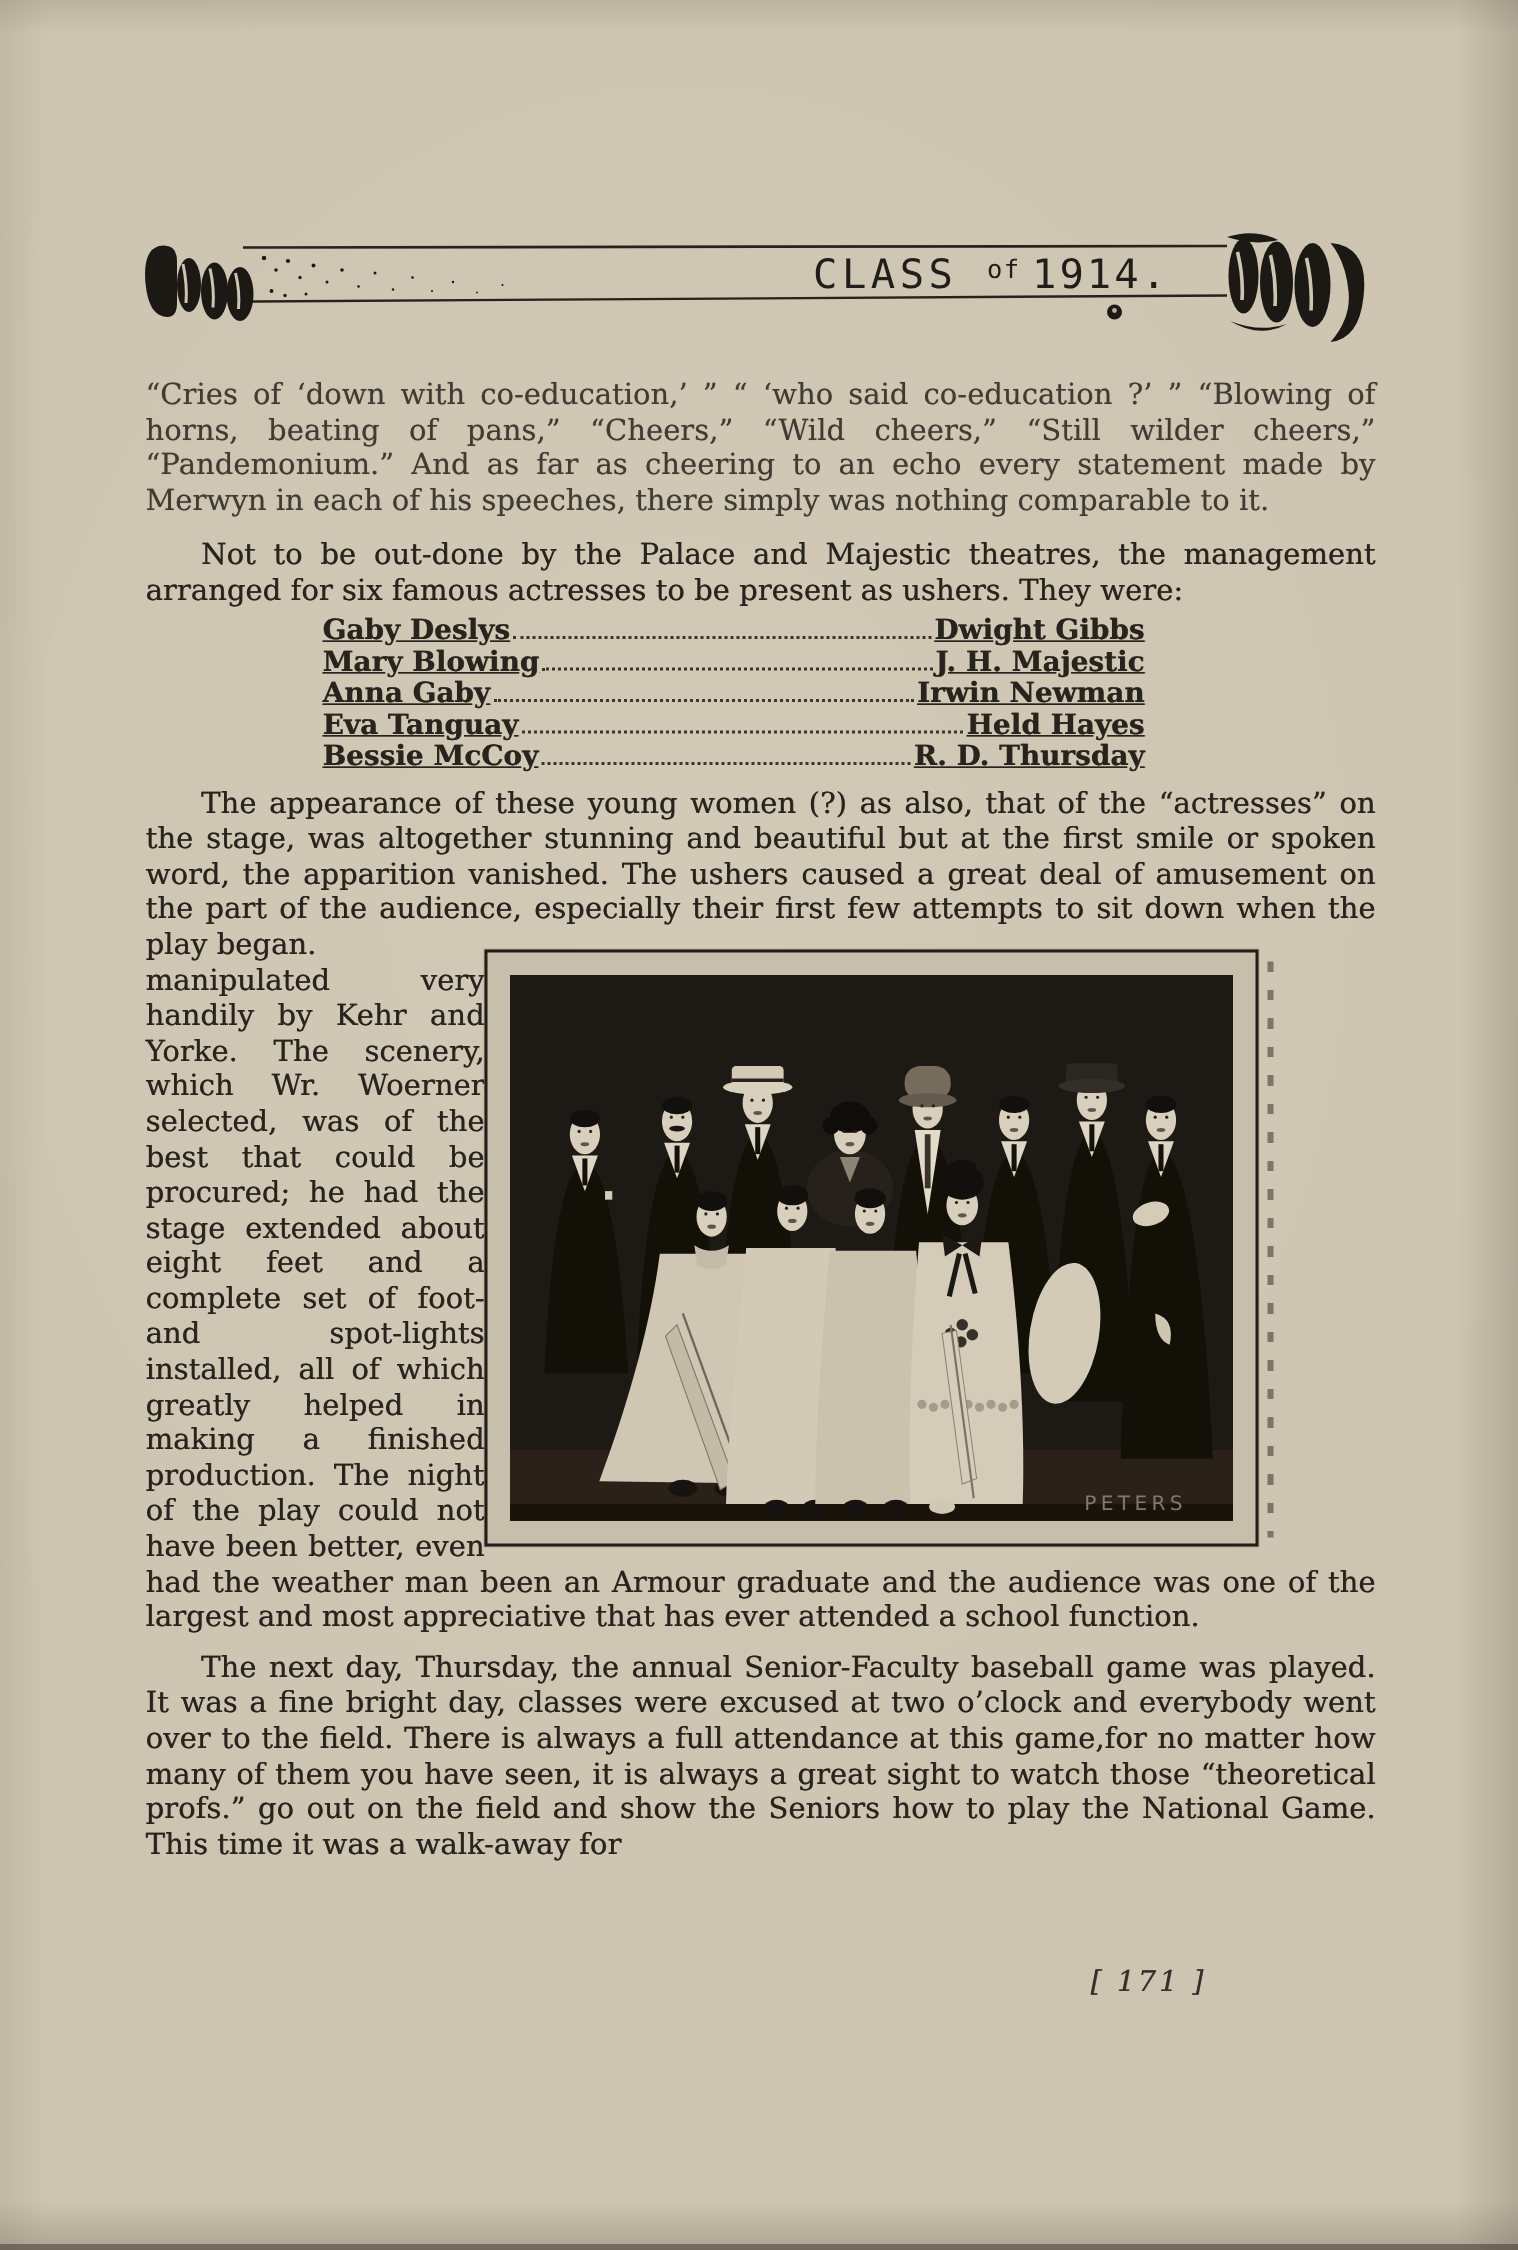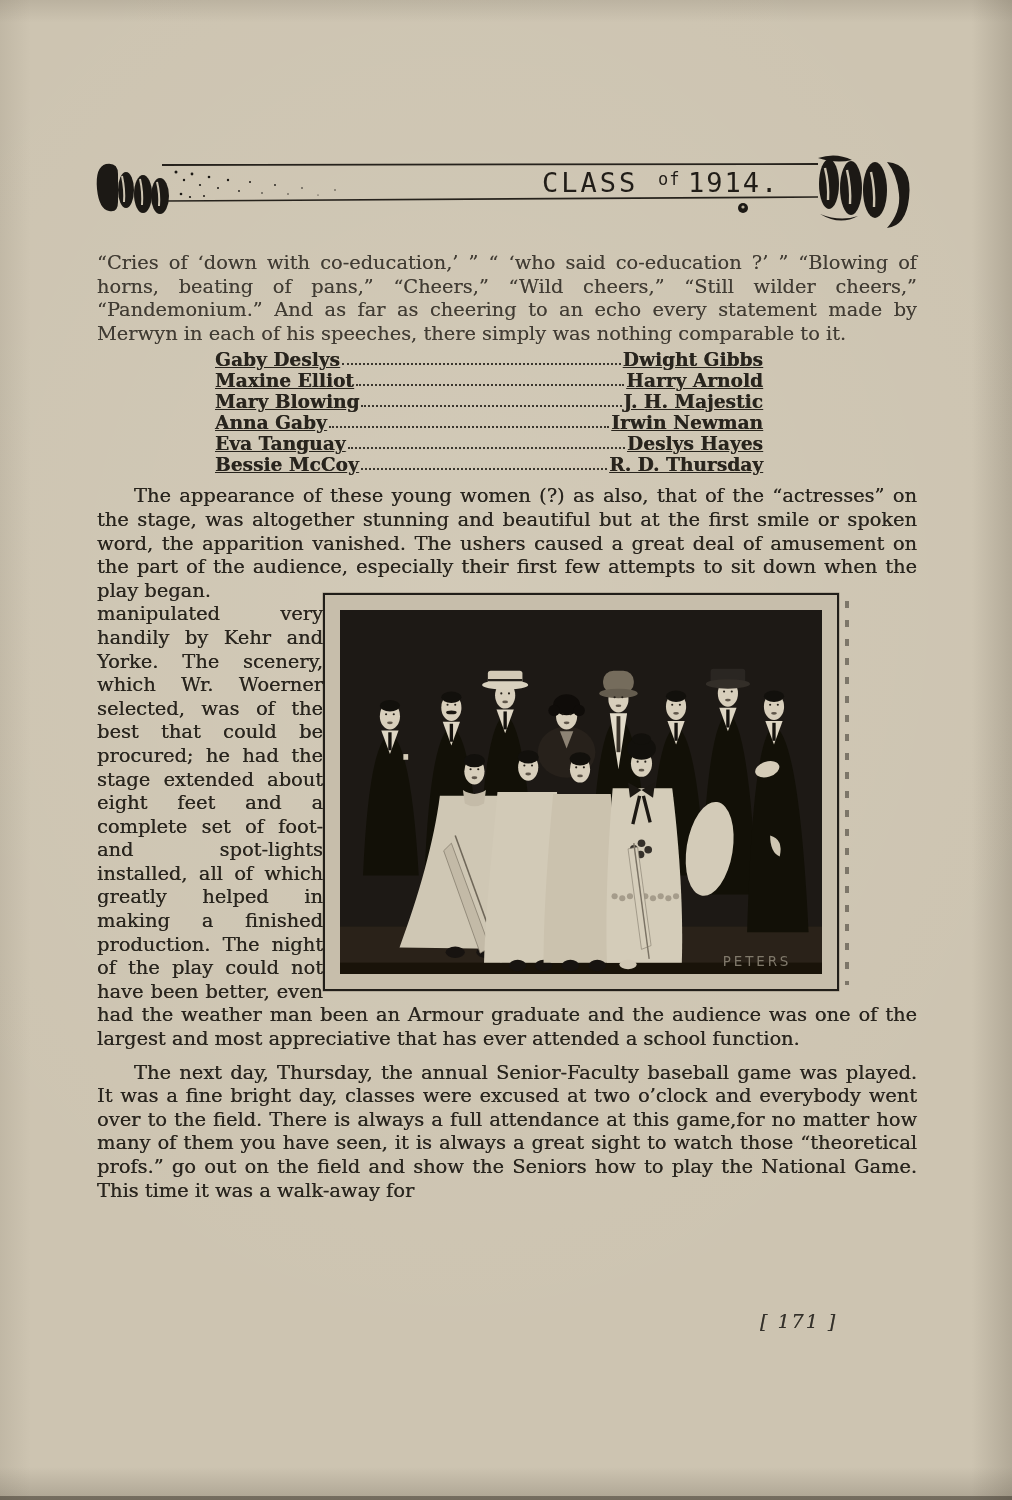--- a/index.html
+++ b/index.html
@@ -37,21 +37,21 @@
     border:2px solid #211e19;padding:15px;background:#c7beab;
     box-shadow:0 0 0 .5px rgba(70,62,48,.4);
   }
   .photo-canvas{width:100%;height:100%;background:#1d1915;overflow:hidden;}
   .photo-canvas svg{display:block;width:100%;height:100%;}
   .photo-dashes{
     position:absolute;left:522px;top:8px;height:384px;width:4px;opacity:.55;
     background:repeating-linear-gradient(to bottom,#3a352c 0 7px,transparent 7px 19px);
   }
   .page-num{
-    position:absolute;left:760px;top:1310px;width:90px;
+    position:absolute;left:727px;top:1310px;width:90px;
     font-style:italic;font-size:19px;color:#33302a;letter-spacing:2px;
     text-shadow:.3px 0 0 rgba(40,36,29,.6);
   }
   .ornament-ink{fill:#1c1915;}
 </style>
 </head>
 <body>
 
 <div class="page">
 
@@ -109,46 +109,42 @@
         <path class="ornament-ink" d="M726,6 q18,-6 34,2 q-16,4 -34,-2 z"></path>
         <path class="ornament-ink" d="M728,62 q20,8 38,2 q-18,10 -38,-2 z"></path>
       </g>
     </svg>
   </div>
 
   <div class="flow">
 
     <p id="p1" class="ink-light">“Cries of ‘down with co-education,’ ” “ ‘who said co-education ?’ ” “Blowing of horns, beating of pans,” “Cheers,” “Wild cheers,” “Still wilder cheers,” “Pandemonium.”  And as far as cheering to an echo every statement made by Merwyn in each of his speeches, there simply was nothing comparable to it.</p>
 
+    <p id="p2" class="ind ink-heavy">Not to be out-done by the Palace and Majestic theatres, the management arranged for six famous actresses to be present as ushers.  They were:</p>
 
     <div class="usher-list ink-heavy">
       <div class="usher-row">
         <span>Gaby Deslys</span>
           <span class="dots"></span>
           <span>Dwight Gibbs</span>
       </div>
       <div class="usher-row">
-        <span>Maxine Elliot</span>
-          <span class="dots"></span>
-          <span>Harry Arnold</span>
-      </div>
-      <div class="usher-row">
         <span>Mary Blowing</span>
           <span class="dots"></span>
           <span>J. H. Majestic</span>
       </div>
       <div class="usher-row">
         <span>Anna Gaby</span>
           <span class="dots"></span>
           <span>Irwin Newman</span>
       </div>
       <div class="usher-row">
         <span>Eva Tanguay</span>
           <span class="dots"></span>
-          <span>Deslys Hayes</span>
+          <span>Held Hayes</span>
       </div>
       <div class="usher-row">
         <span>Bessie McCoy</span>
           <span class="dots"></span>
           <span>R. D. Thursday</span>
       </div>
     </div>
 
     <p id="p3" class="ind ink-heavy">The appearance of these young women (?) as also, that of the “actresses” on the stage, was altogether stunning and beautiful but at the first smile or spoken word, the apparition vanished.  The ushers caused a great deal of amusement on the part of the audience, especially their first few attempts to sit down when the play began.</p>
 

